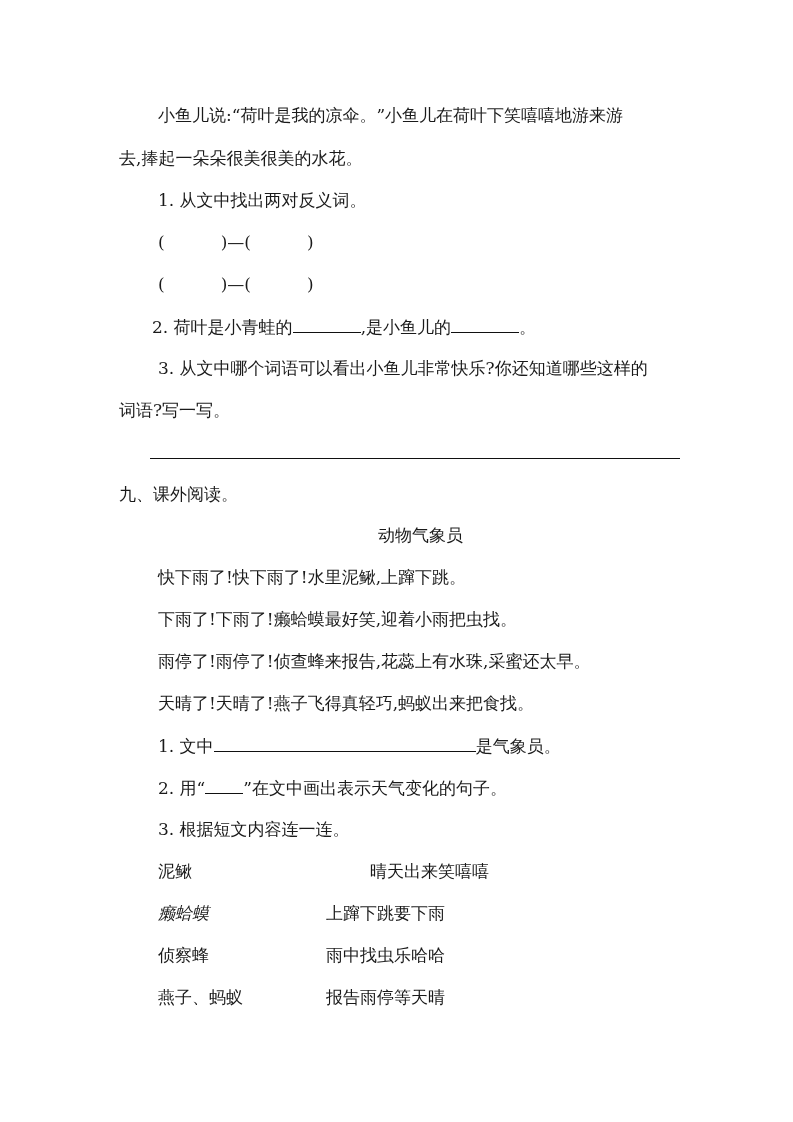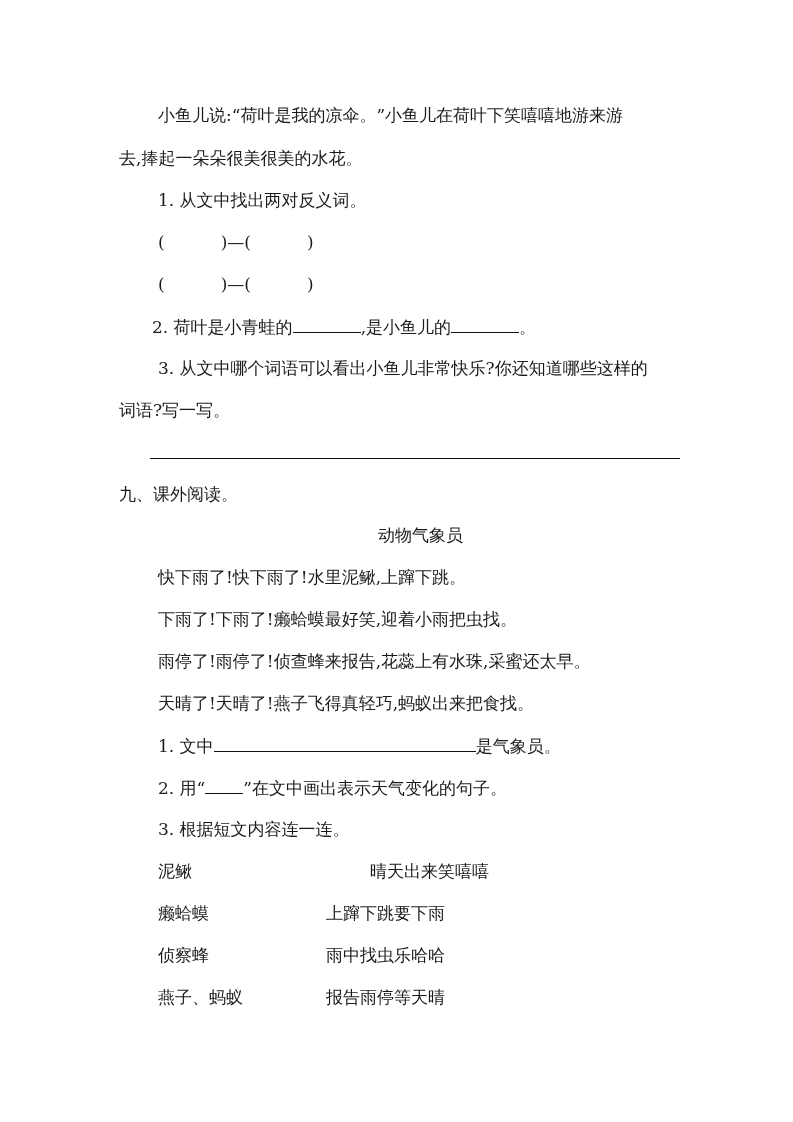--- a/index.html
+++ b/index.html
@@ -52,20 +52,20 @@
   </div>
 
   <div class="line" style="left:158px; top:777px;">
     <span>2. 用“</span><span class="blank" style="width:38px"></span><span>”在文中画出表示天气变化的句子。</span>
   </div>
 
   <div class="line" style="left:158px; top:819px;">3. 根据短文内容连一连。</div>
 
   <div class="line" style="left:158px; top:861px;">泥鳅</div>
   <div class="line" style="left:326px; top:861px;margin-left:44px;">晴天出来笑嘻嘻</div>
-  <div class="line" style="left:158px; top:903px;">癞蛤蟆</div>
+  <div class="line" style="left:158px; top:903px;font-style:italic;">癞蛤蟆</div>
   <div class="line" style="left:326px; top:903px;">上蹿下跳要下雨</div>
   <div class="line" style="left:158px; top:945px;">侦察蜂</div>
   <div class="line" style="left:326px; top:945px;">雨中找虫乐哈哈</div>
   <div class="line" style="left:158px; top:987px;">燕子、蚂蚁</div>
   <div class="line" style="left:326px; top:987px;">报告雨停等天晴</div>
 
 </div>
 
 </body></html>

